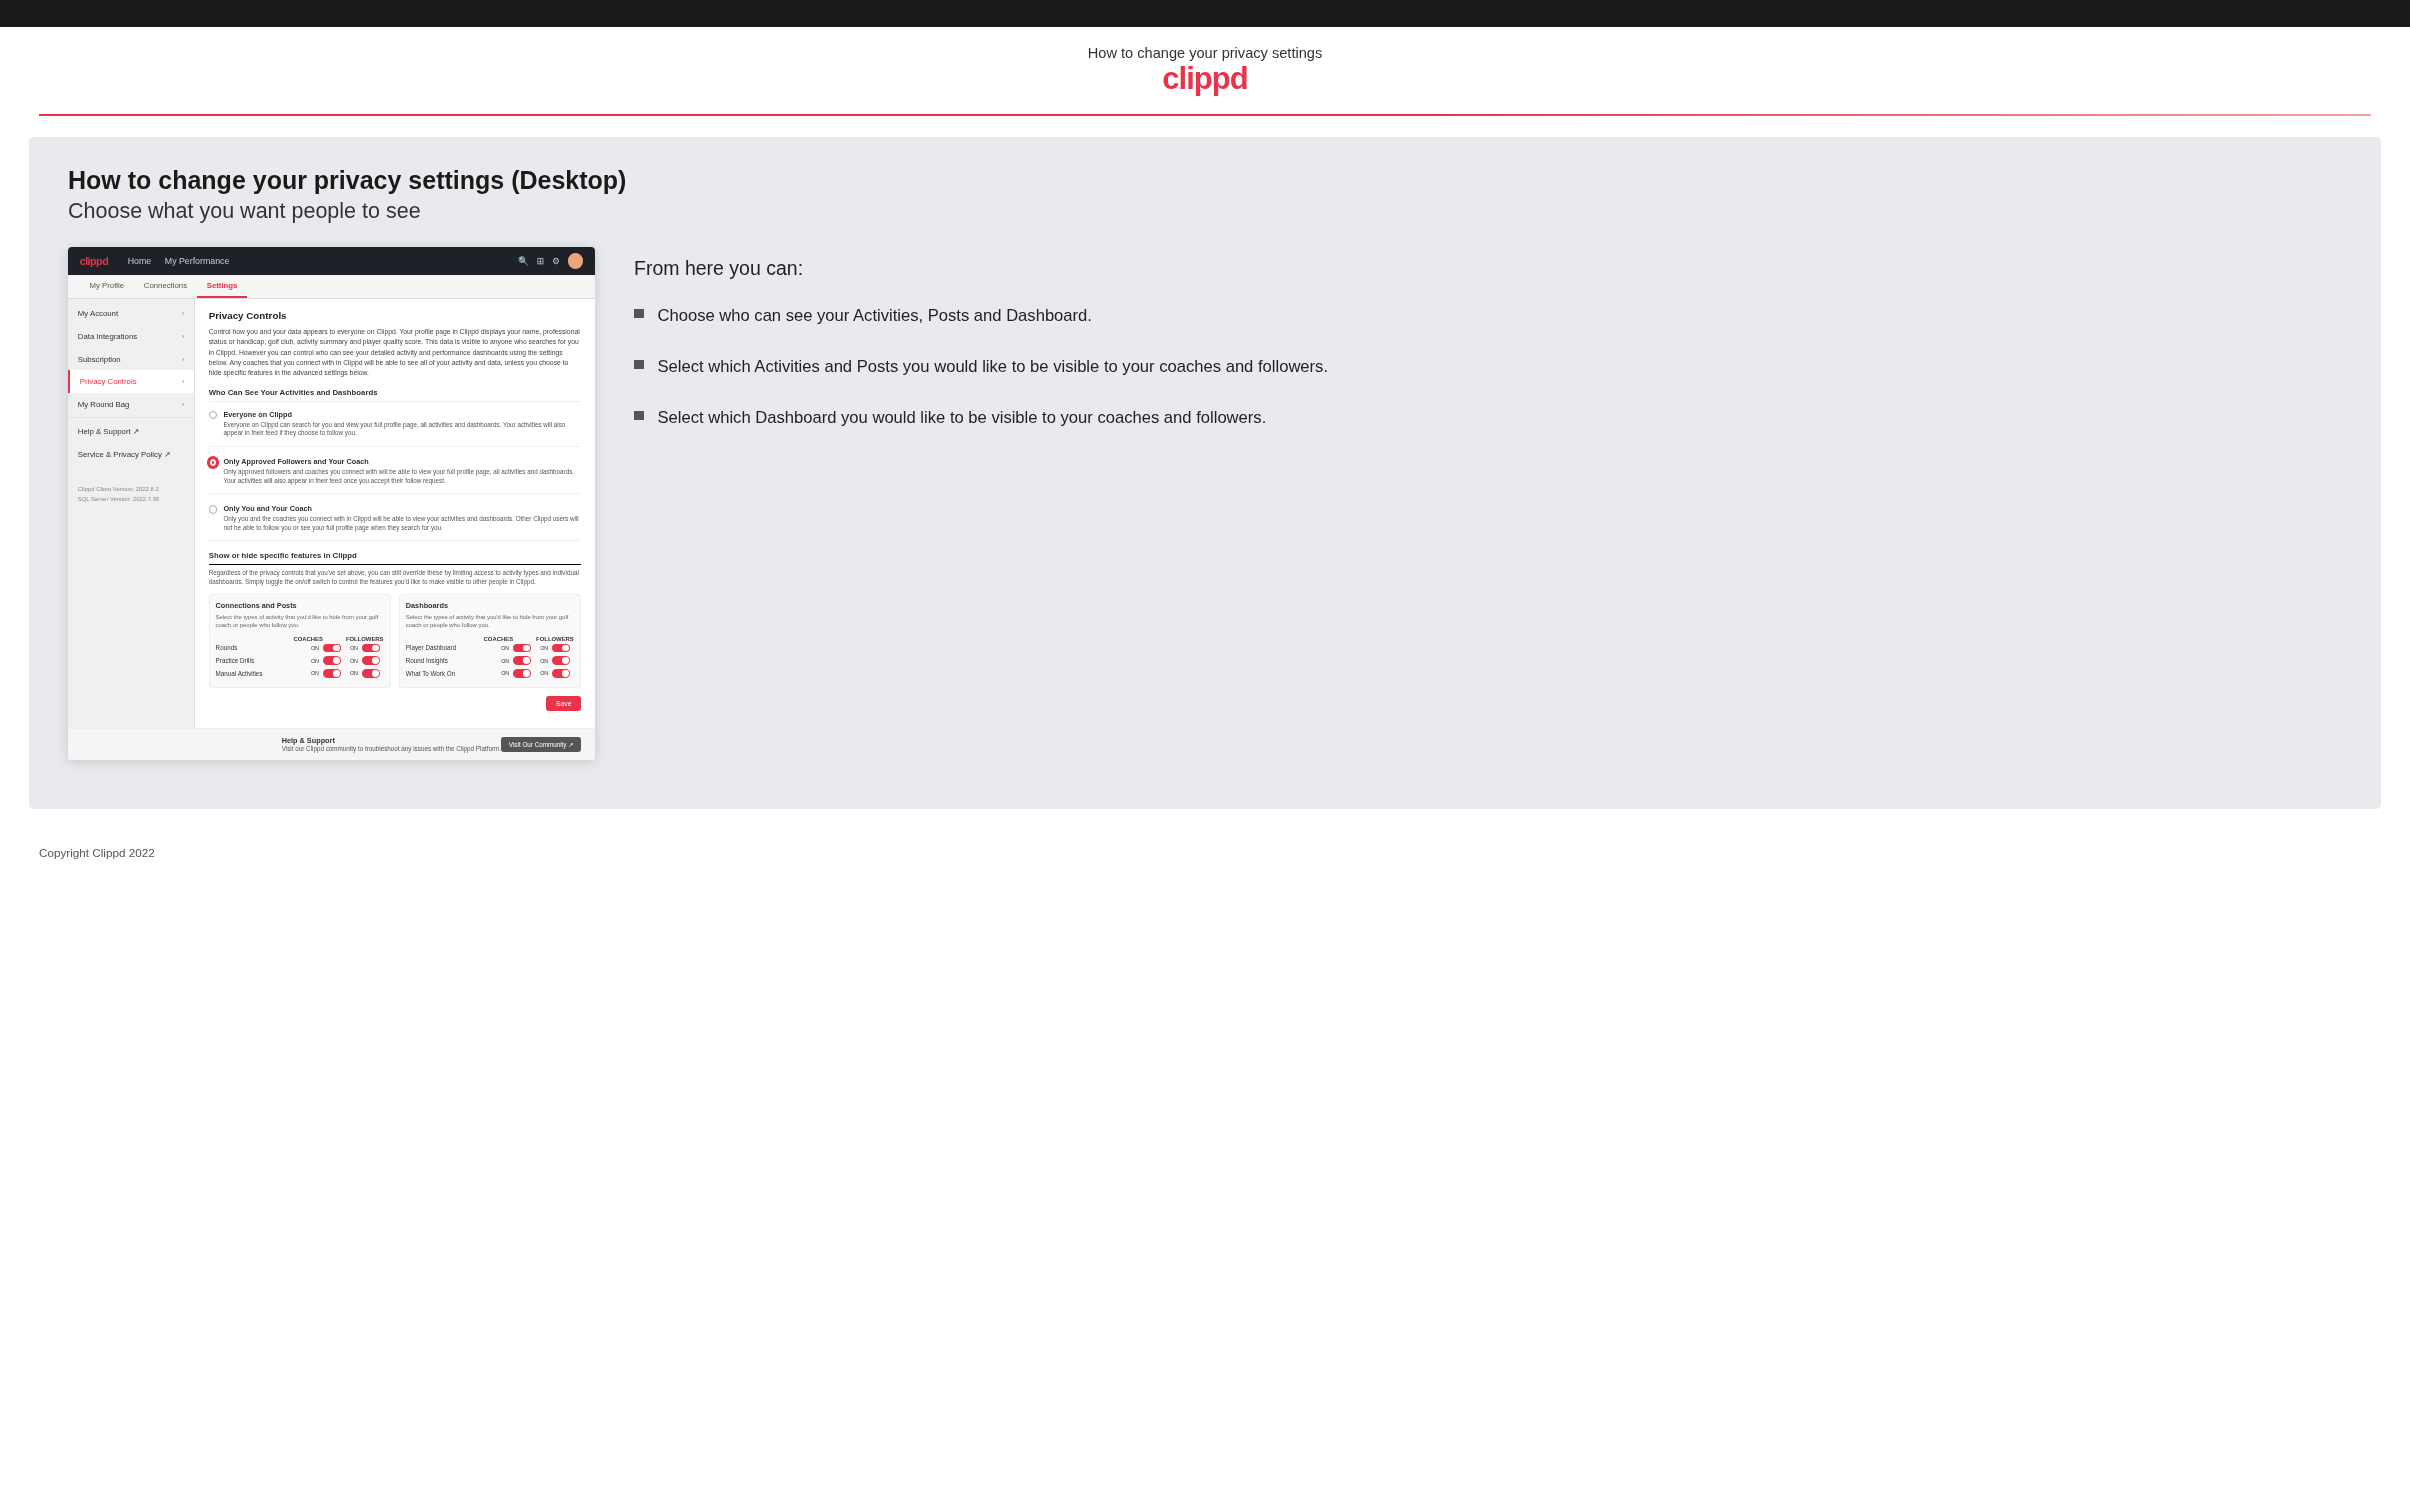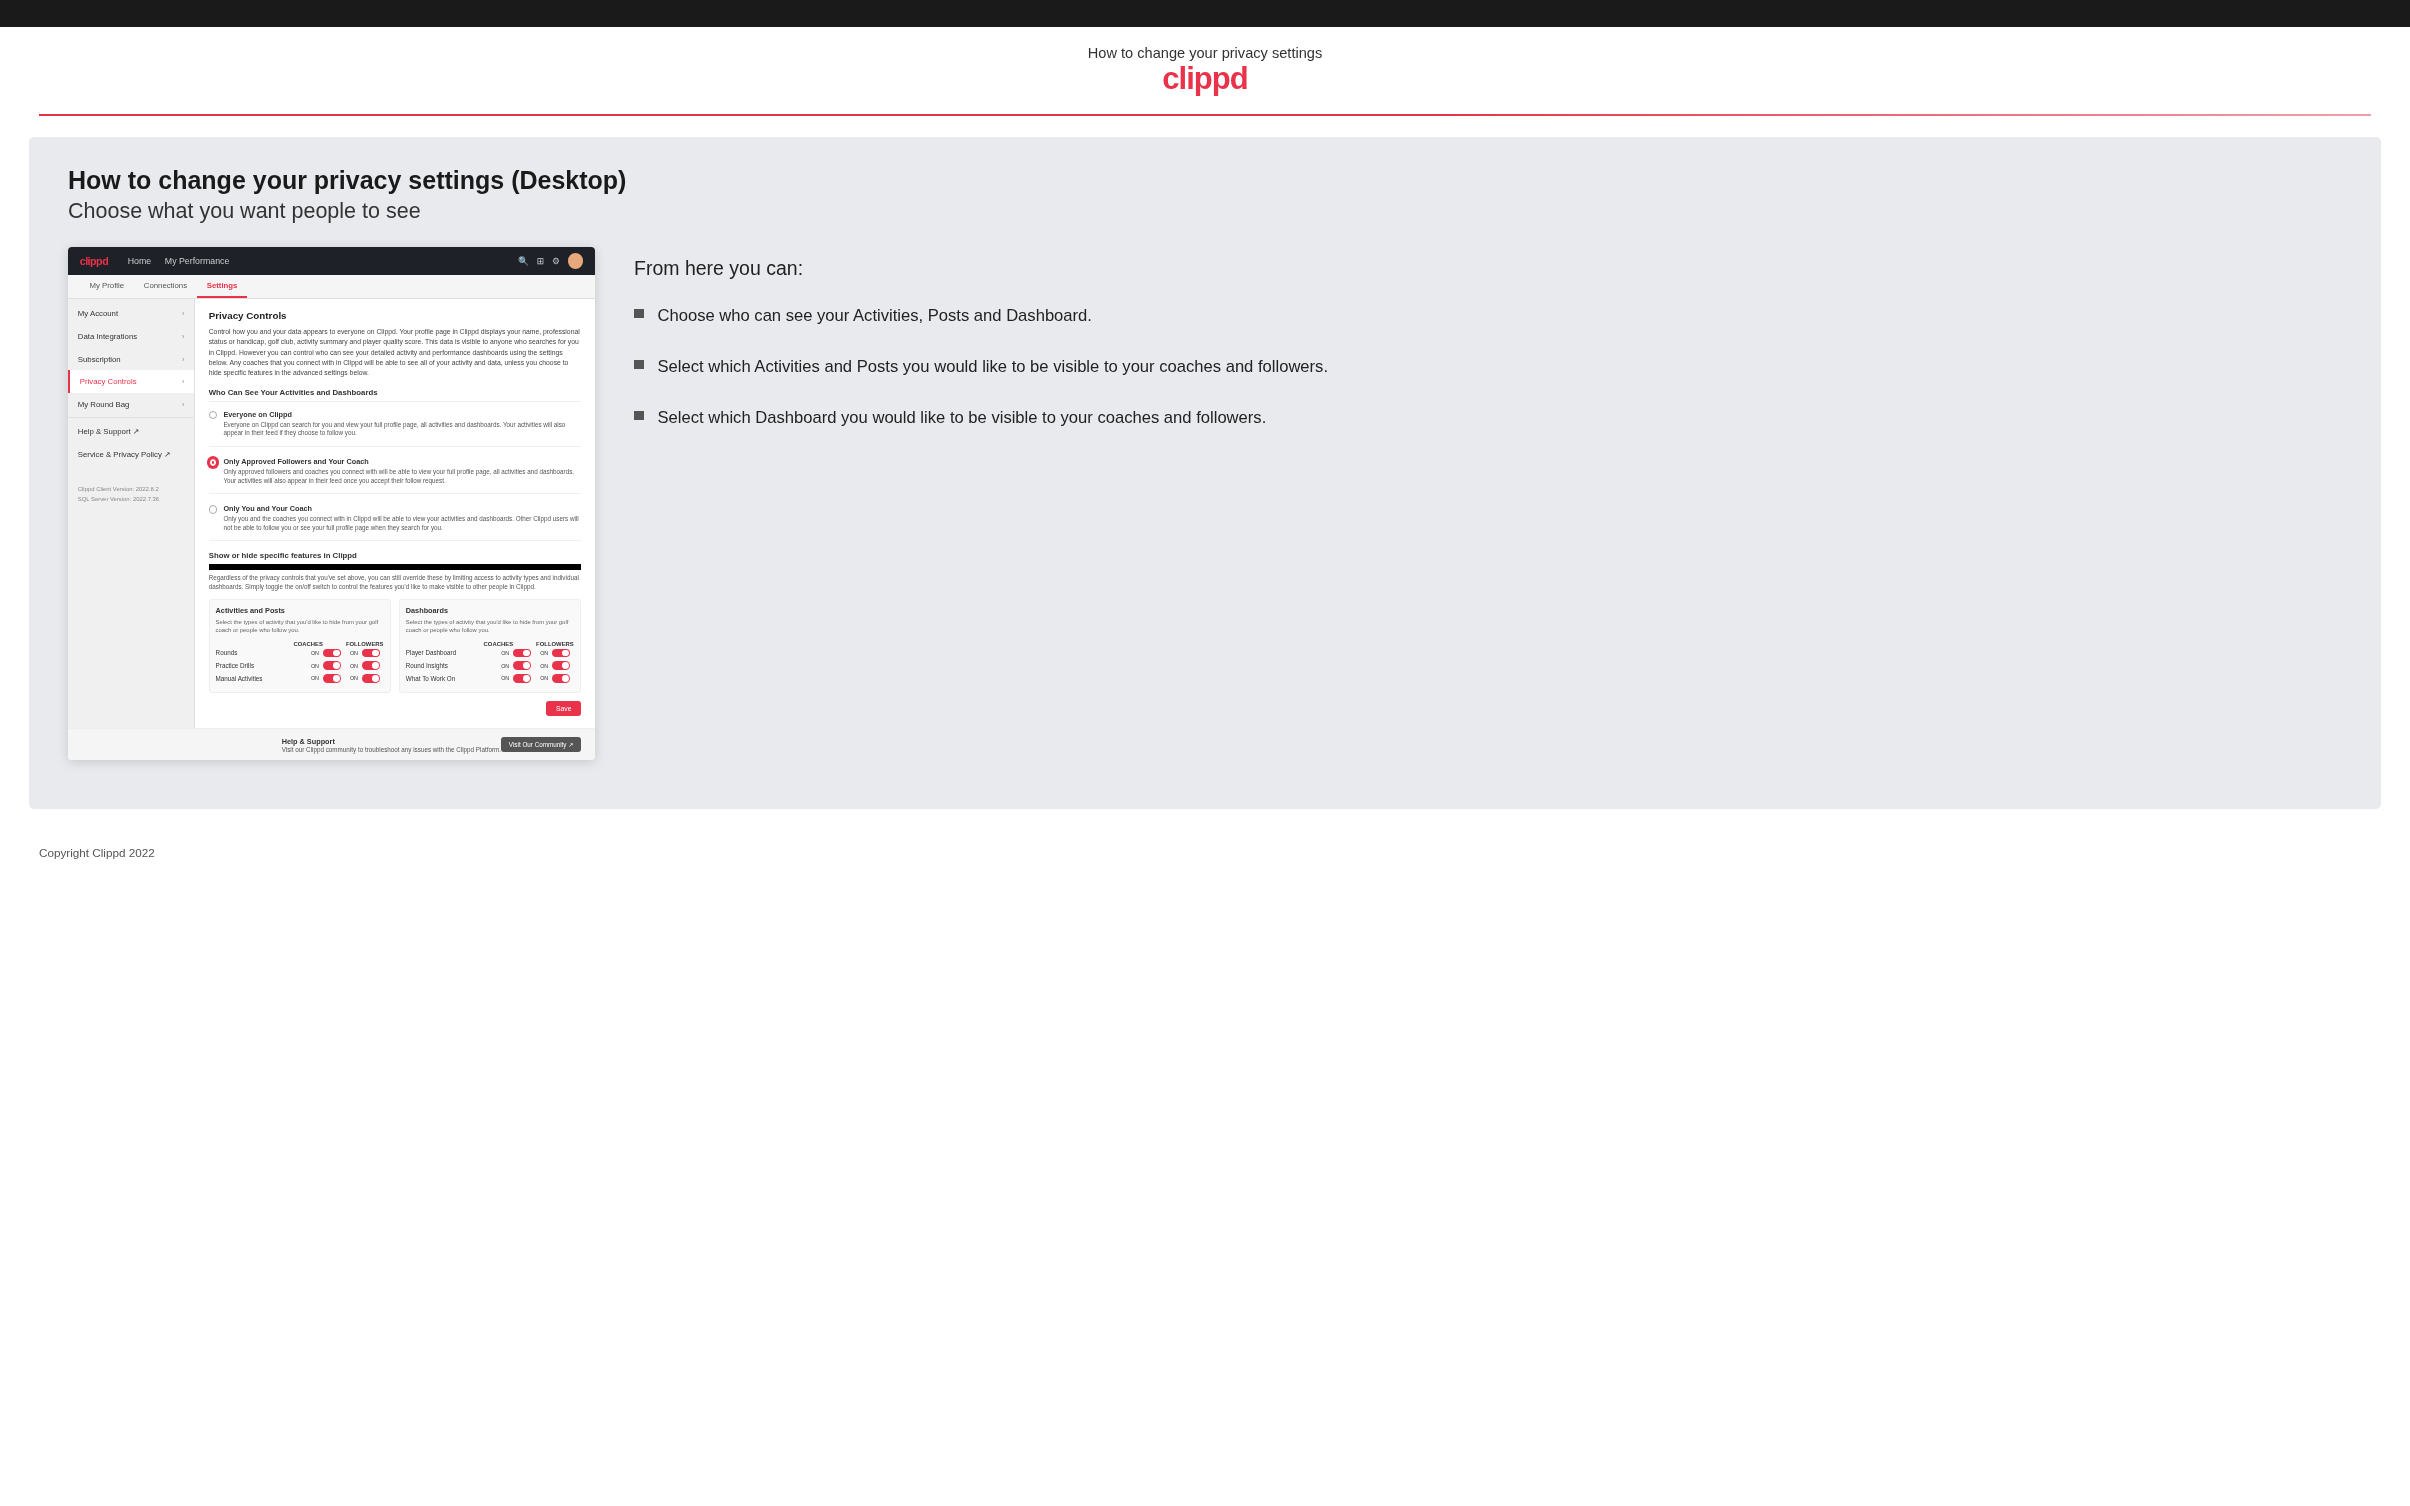--- a/index.html
+++ b/index.html
@@ -246,21 +246,21 @@
       font-size: 6.3px;
       color: #555;
       line-height: 1.4;
     }
 
     .features-title {
       font-size: 7.8px;
       font-weight: 700;
       color: #333;
       margin: 9.8px 0 3.9px;
-      border-bottom: 6px solid #000000;
+      border-bottom: 1px solid #000000;
       padding-bottom: 3.9px;
     }
     .features-desc {
       font-size: 6.3px;
       color: #555;
       line-height: 1.4;
       margin-bottom: 7.8px;
     }
 
     
@@ -531,21 +531,21 @@
               <div class="radio-desc">Only you and the coaches you connect with in Clippd will be able to view your activities and dashboards. Other Clippd users will not be able to follow you or see your full profile page when they search for you.</div>
             </div>
           </div>
 
           <div class="features-title">Show or hide specific features in Clippd</div>
           <div class="features-desc">Regardless of the privacy controls that you've set above, you can still override these by limiting access to activity types and individual dashboards. Simply toggle the on/off switch to control the features you'd like to make visible to other people in Clippd.</div>
 
           <div class="features-grid">
 
             <div class="feature-col">
-              <div class="feature-col-title">Activities and Posts</div>
+              <div class="feature-col-title">Connections and Posts</div>
               <div class="feature-col-desc">Select the types of activity that you'd like to hide from your golf coach or people who follow you.</div>
               <div class="feature-header-row">
                 <div class="feature-col-head">COACHES</div>
                 <div class="feature-col-head">FOLLOWERS</div>
               </div>
               <div class="feature-row">
                 <span class="feature-row-label">Rounds</span>
                 <div class="toggle-group">
                   <span class="toggle-on-label">ON</span>
                   <span class="toggle"></span>

